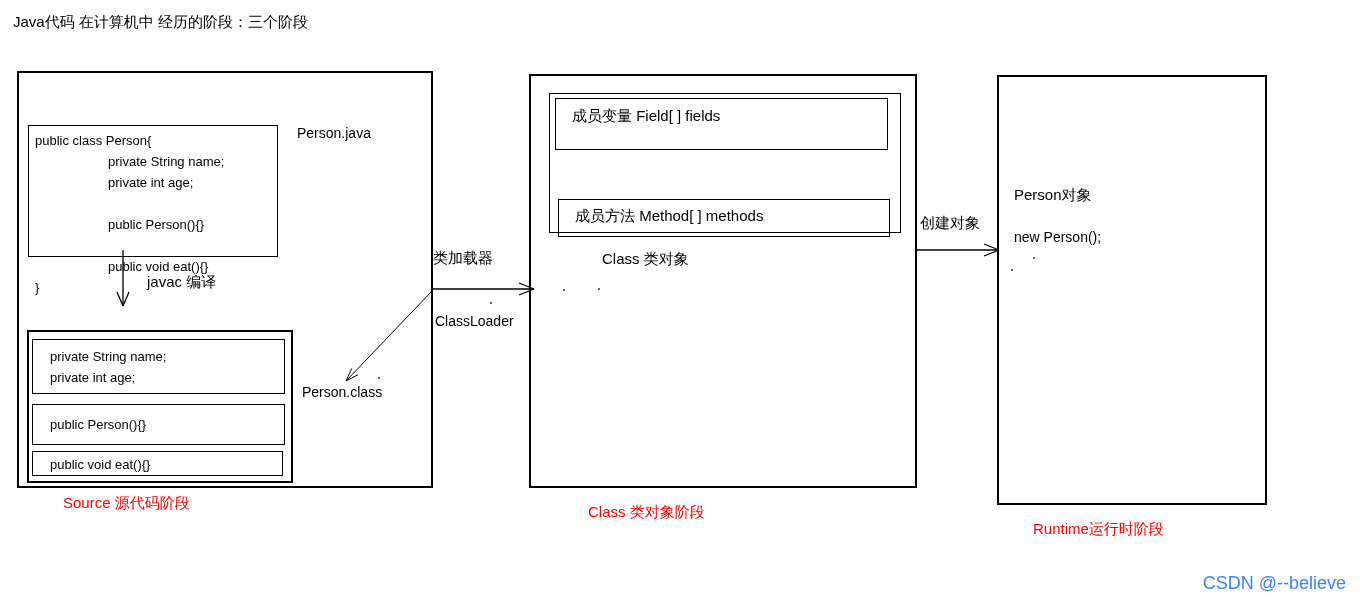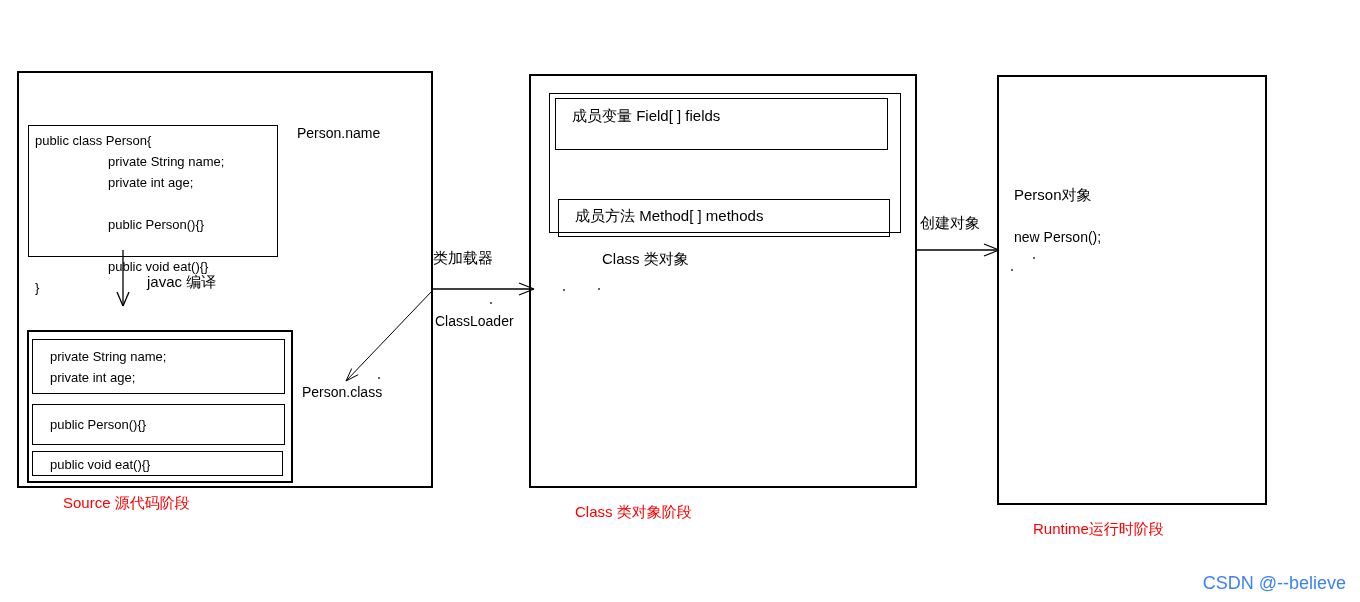--- a/index.html
+++ b/index.html
@@ -19,35 +19,36 @@
   .member-text { padding-left:16px; white-space:nowrap; }
   .dot { position:absolute; width:2px; height:2px; background:#333; border-radius:50%; }
   .watermark { position:absolute; right:14px; bottom:8px; font-size:18px; color:#3b82f6; }
   svg.arrows { position:absolute; left:0; top:0; pointer-events:none; }
 </style>
 </head>
 <body>
 
 <div class="canvas">
 
+  <div class="label" style="left:13px; top:13px; font-size:15px;">Java代码 在计算机中 经历的阶段：三个阶段</div>
 
   <div class="box" style="left:17px; top:71px; width:416px; height:417px;"></div>
 
   <div class="box-thin code" style="left:28px; top:83px; width:250px; height:132px; padding:4px 0 0 6px;margin-top:42px;">
     <div class="code-line">public class Person{</div>
     <div class="code-line indent">private String name;</div>
     <div class="code-line indent">private int age;</div>
     <div class="code-line blank"></div>
     <div class="code-line indent">public Person(){}</div>
     <div class="code-line blank"></div>
     <div class="code-line indent">public void eat(){}</div>
     <div class="code-line">}</div>
   </div>
 
-  <div class="label" style="left:297px; top:125px; font-size:14px;">Person.name</div>
+  <div class="label" style="left:297px; top:125px; font-size:14px;">Person.java</div>
 
   <div class="label" style="left:147px; top:273px; font-size:15px;">javac 编译</div>
 
   <div class="box" style="left:27px; top:330px; width:266px; height:153px;"></div>
 
   <div class="box-thin code" style="left:32px; top:339px; width:253px; height:55px; padding:6px 0 0 17px;">
     <div class="code-line">private String name;</div>
     <div class="code-line">private int age;</div>
   </div>
 
@@ -74,21 +75,21 @@
     <div class="member-text">成员变量  Field[ ] fields</div>
   </div>
 
 
   <div class="member-row" style="left:558px; top:199px; width:332px; height:38px; padding-top:7px;">
     <div class="member-text">成员方法 Method[ ] methods</div>
   </div>
 
   <div class="label" style="left:602px; top:250px; font-size:15px;">Class 类对象</div>
 
-  <div class="label red-label" style="left:575px; top:503px;">Class 类对象阶段</div>
+  <div class="label red-label" style="left:588px; top:503px;">Class 类对象阶段</div>
 
   <div class="label" style="left:920px; top:214px; font-size:15px;">创建对象</div>
 
   <div class="box" style="left:997px; top:75px; width:270px; height:430px;"></div>
 
   <div class="label" style="left:1014px; top:186px; font-size:15px;">Person对象</div>
 
   <div class="label" style="left:1014px; top:229px; font-size:14px;">new Person();</div>
 
   <div class="label red-label" style="left:1033px; top:520px;">Runtime运行时阶段</div>

